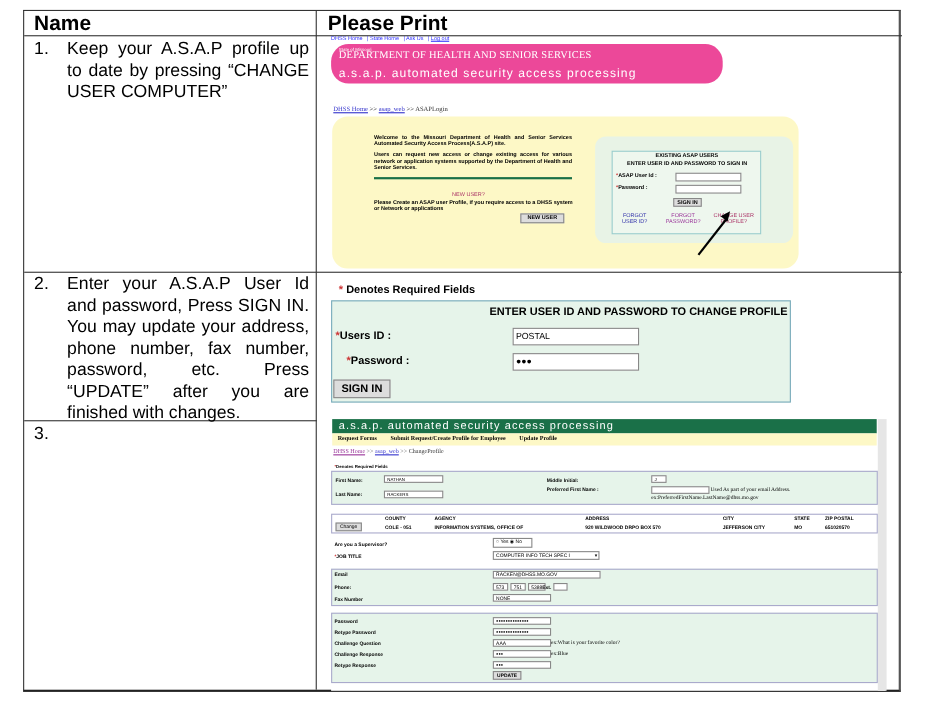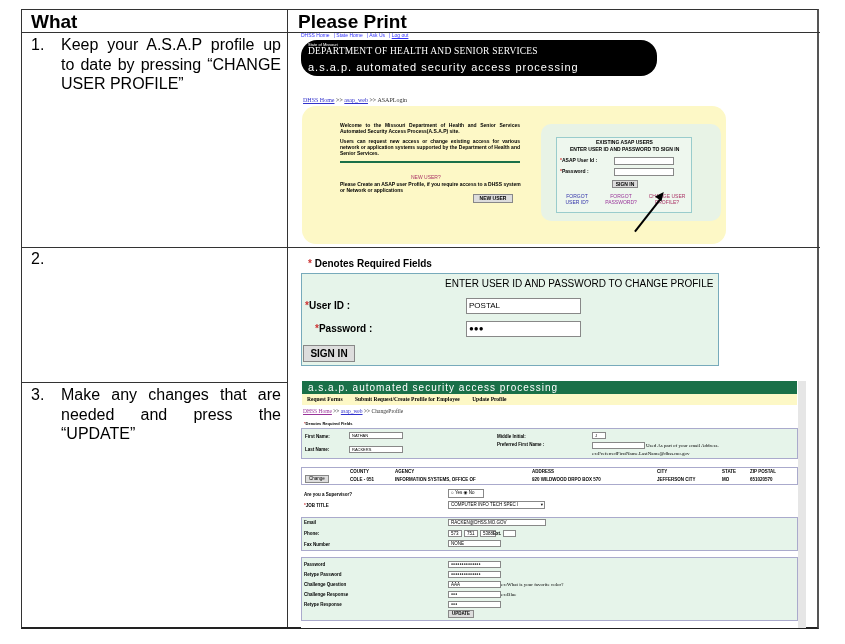--- a/index.html
+++ b/index.html
@@ -7,42 +7,42 @@
   .doc-table{position:absolute;left:21px;top:9px;width:798px;height:620px;border:1px solid #333;border-right:2px solid #555;border-bottom:2px solid #222;box-sizing:border-box;}
   .col-split{position:absolute;left:265px;top:0;bottom:0;width:1px;background:#333;}
   .hline{position:absolute;left:0;height:1px;background:#333;}
   .hdr{position:absolute;font-weight:bold;font-size:19px;top:2px;}
   .step{position:absolute;left:10px;width:250px;font-size:16px;line-height:19.5px;text-align:justify;}
   .step .num{position:absolute;left:0;top:0;}
   .step .txt{margin-left:30px;display:block;}
   
   .toplinks{position:absolute;left:301px;top:32px;font-size:5px;color:#33f;}
   .toplinks span{margin-right:4px;}
-  .banner{position:absolute;left:301px;top:40px;width:356px;height:36px;background:#000000;color:#fff;border-radius:16px;}
+  .banner{position:absolute;left:301px;top:40px;width:356px;height:36px;background:#ec4899;color:#fff;border-radius:16px;}
   .banner .state{position:absolute;left:7px;top:2px;font-size:4px;}
   .banner .dept{position:absolute;left:7px;top:6px;font-family:"Liberation Serif",serif;font-size:9.5px;letter-spacing:.2px;}
   .banner .asap{position:absolute;left:7px;top:21px;font-size:11px;letter-spacing:1px;}
   .crumb{position:absolute;font-family:"Liberation Serif",serif;font-size:6px;color:#333;}
   .crumb a{color:#33c;text-decoration:underline;}
   .yellowbox{position:absolute;left:302px;top:106px;width:424px;height:138px;background:#fdf8c6;border-radius:14px;}
   .welcome{position:absolute;left:340px;top:122px;width:180px;font-size:5px;font-weight:bold;line-height:6px;text-align:justify;}
   .greenline{position:absolute;left:340px;top:161px;width:180px;height:2px;background:#1a7048;}
   .newuserq{position:absolute;left:411px;top:174px;font-size:5px;color:#a36;}
   .newusertxt{position:absolute;left:340px;top:181px;width:182px;font-size:5px;font-weight:bold;line-height:6px;}
   .btn{position:absolute;background:#ddd;border:1px solid #888;font-weight:bold;text-align:center;box-sizing:border-box;}
   .loginbox{position:absolute;left:541px;top:124px;width:180px;height:97px;background:#e8f3e6;border-radius:10px;}
   .loginin{position:absolute;left:556px;top:137px;width:134px;height:74px;border:1px solid #9cc;background:#eef7ee;}
   .lb{position:absolute;font-size:5px;font-weight:bold;}
   .inp{position:absolute;background:#fff;border:1px solid #888;box-sizing:border-box;font-size:5px;padding-left:2px;}
   .lnk{position:absolute;font-size:5px;text-align:center;line-height:6px;}
   .req{color:#c33;}
   
   .s2title{position:absolute;left:308px;top:258px;font-size:10px;font-weight:bold;}
   .s2box{position:absolute;left:301px;top:273px;width:418px;height:93px;background:#e6f4ea;border:1px solid #7ab;box-sizing:border-box;}
-  .s2head{position:absolute;left:445px;top:278px;font-size:10px;font-weight:normal;}
+  .s2head{position:absolute;left:445px;top:278px;font-size:10px;font-weight:bold;}
   .s2lab{position:absolute;font-size:10px;font-weight:bold;}
   
   .s3wrap{position:absolute;left:301px;top:381px;width:504px;height:247px;background:#fff;}
   .s3scroll{position:absolute;left:798px;top:381px;width:8px;height:247px;background:#e6e6e6;}
   .s3banner{position:absolute;left:302px;top:381px;width:495px;height:13px;background:#1a7048;color:#fff;font-size:10px;letter-spacing:1px;padding-left:6px;box-sizing:border-box;line-height:13px;}
   .s3nav{position:absolute;left:302px;top:394px;width:495px;height:11px;background:#fdf8c6;font-family:"Liberation Serif",serif;font-size:5.5px;font-weight:bold;line-height:11px;}
   .s3nav span{margin-left:5px;margin-right:6px;}
   .panel{position:absolute;background:#e6f4ea;border:1px solid #aac;box-sizing:border-box;}
   .t5{position:absolute;font-size:4.5px;font-weight:bold;}
   .serif5{position:absolute;font-family:"Liberation Serif",serif;font-size:5px;}
@@ -52,33 +52,33 @@
 </head>
 <body>
 
 <div class="doc-table">
   <div class="col-split"></div>
   <div class="hline" style="top:22px;width:798px;"></div>
   <div class="hline" style="top:237px;width:798px;"></div>
   <div class="hline" style="top:372px;width:266px;"></div>
 </div>
 
-<div class="hdr" style="left:31px;top:11px;">What</div>
+<div class="hdr" style="left:31px;top:11px;">Name</div>
 <div class="hdr" style="left:298px;top:11px;">Please Print</div>
 
 <div class="step" style="left:31px;top:35px;">
   <span class="num">1.</span>
-  <span class="txt">Keep your A.S.A.P profile up to date by pressing “CHANGE USER PROFILE”</span>
+  <span class="txt">Keep your A.S.A.P profile up to date by pressing “CHANGE USER COMPUTER”</span>
 </div>
 <div class="step" style="left:31px;top:249px;">
   <span class="num">2.</span>
+  <span class="txt">Enter your A.S.A.P User Id and password, Press SIGN IN. You may update your address, phone number, fax number, password, etc. Press “UPDATE” after you are finished with changes.</span>
 </div>
 <div class="step" style="left:31px;top:385px;">
   <span class="num">3.</span>
-  <span class="txt">Make any changes that are needed and press the “UPDATE”</span>
 </div>
 
 <div class="toplinks">
   <span>DHSS Home</span>|
   <span>State Home</span>|
   <span>Ask Us</span>|
   <span style="text-decoration:underline">Log out</span>
 </div>
 <div class="banner">
   <div class="state">State of Missouri</div>
@@ -114,21 +114,21 @@
 <div class="btn" style="left:612px;top:180px;width:26px;height:8px;font-size:5px;line-height:6px;">SIGN IN</div>
 <div class="lnk" style="left:560px;top:193px;width:34px;color:#33a;">FORGOT USER ID?</div>
 <div class="lnk" style="left:601px;top:193px;width:40px;color:#939;">FORGOT PASSWORD?</div>
 <div class="lnk" style="left:645px;top:193px;width:44px;color:#a36;">CHANGE USER PROFILE?</div>
 <div class="arrowhead"></div>
 <div class="arrow" style="left:660px;top:198px;transform:rotate(38deg);"></div>
 
 <div class="s2title"><span class="req">*</span> <span>Denotes Required Fields</span></div>
 <div class="s2box"></div>
 <div class="s2head">ENTER USER ID AND PASSWORD TO CHANGE PROFILE</div>
-<div class="s2lab" style="left:305px;top:300px;"><span class="req">*</span><span>User ID :</span></div>
+<div class="s2lab" style="left:305px;top:300px;"><span class="req">*</span><span>Users ID :</span></div>
 <div class="inp" style="left:466px;top:298px;width:115px;height:16px;font-size:8px;line-height:14px;">POSTAL</div>
 <div class="s2lab" style="left:315px;top:323px;"><span class="req">*</span><span>Password :</span></div>
 <div class="inp" style="left:466px;top:321px;width:115px;height:16px;font-size:8px;line-height:14px;">●●●</div>
 <div class="btn" style="left:303px;top:345px;width:52px;height:17px;font-size:10px;line-height:15px;">SIGN IN</div>
 
 <div class="s3wrap"></div>
 <div class="s3scroll"></div>
 <div class="s3banner">a.s.a.p. automated security access processing</div>
 <div class="s3nav">
   <span>Request Forms</span>

